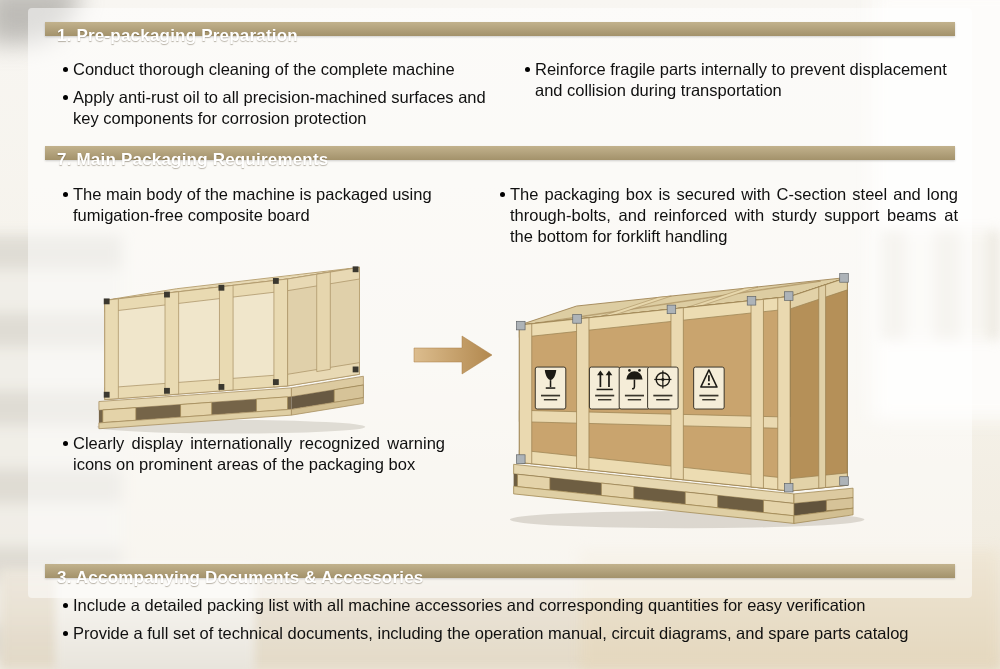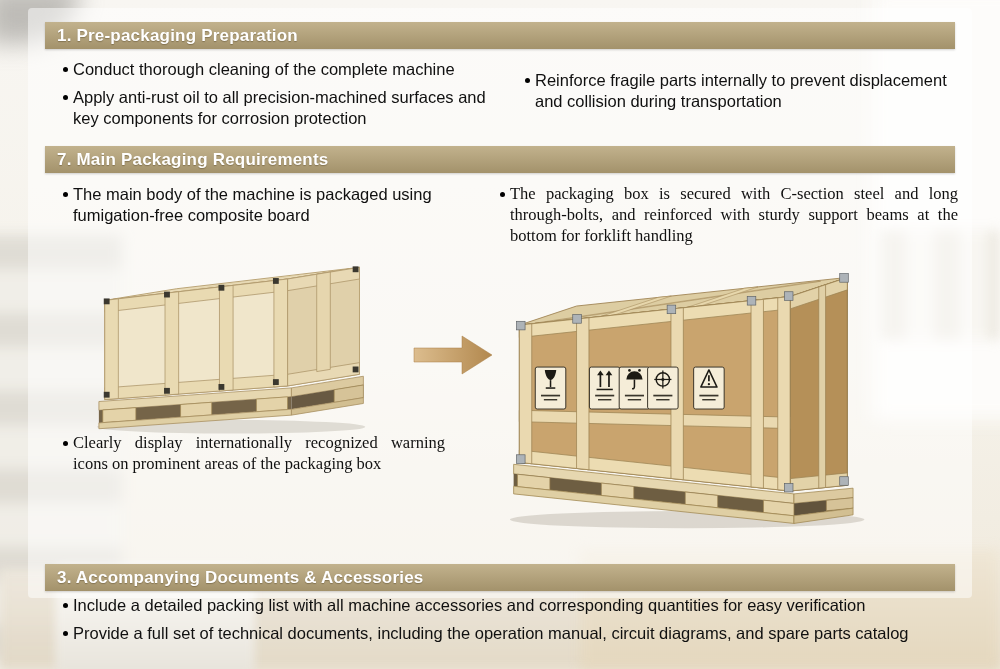--- a/index.html
+++ b/index.html
@@ -24,35 +24,35 @@
     background:repeating-linear-gradient(90deg,#e9e5db 0 26px,#f7f5f0 26px 54px);
     filter:blur(6px);opacity:.8;}
   .bg-corner{left:-14px;top:-14px;width:95px;height:58px;background:#8f8d88;
     filter:blur(12px);opacity:.55;border-radius:0 0 60px 0;}
   .bg-floor-right{right:0;bottom:0;width:420px;height:120px;
     background:linear-gradient(180deg,#efe6d4,#e5d7bc);filter:blur(6px);opacity:.85;}
   .bg-wash{left:28px;top:8px;width:944px;height:590px;background:rgba(255,255,255,.5);
     border-radius:4px;}
   
   .bar{
-    position:absolute;left:45px;width:910px;height:27px;box-sizing:border-box;
+    position:absolute;left:45px;width:910px;height:14px;box-sizing:border-box;
     background:linear-gradient(180deg,#c2b28d,#a3926b);
     color:#ffffff;font-weight:bold;font-size:17px;line-height:27px;
     padding-left:12px;letter-spacing:.2px;
     text-shadow:0 1px 1px rgba(60,45,20,.35);
     box-shadow:0 1px 2px rgba(0,0,0,.18);
   }
   .bar1{top:22px;} .bar2{top:146px;} .bar3{top:564px;}
   
   .bullets{position:absolute;color:#101010;font-size:16.5px;line-height:1.27;}
   .bullet{display:flex;gap:5px;margin-bottom:7px;}
   .dot{flex:none;width:5px;height:5px;border-radius:50%;background:#000;margin-top:8px;}
-  .just .btext{text-align:justify;display:block;font-family:Liberation Serif, serif;}
+  .just .btext{text-align:justify;display:block;}
   .s1-left{left:63px;top:59px;width:450px;}
-  .s1-right{left:525px;top:70px;width:432px;}
+  .s1-right{left:525px;top:59px;width:432px;}
   .s2-l1{left:63px;top:184px;width:430px;}
   .s2-l2{left:63px;top:433px;width:382px;}
   .s2-r1{left:500px;top:184px;width:458px;}
   .s3{left:63px;top:568px;width:892px;margin-top:27px;}
   
   .crate1{position:absolute;left:95px;top:244px;width:282px;height:auto;}
   .crate2{position:absolute;left:506px;top:266px;width:410px;height:auto;}
   .arrow{position:absolute;left:412px;top:331px;width:82px;height:48px;}
 </style>
 </head>

